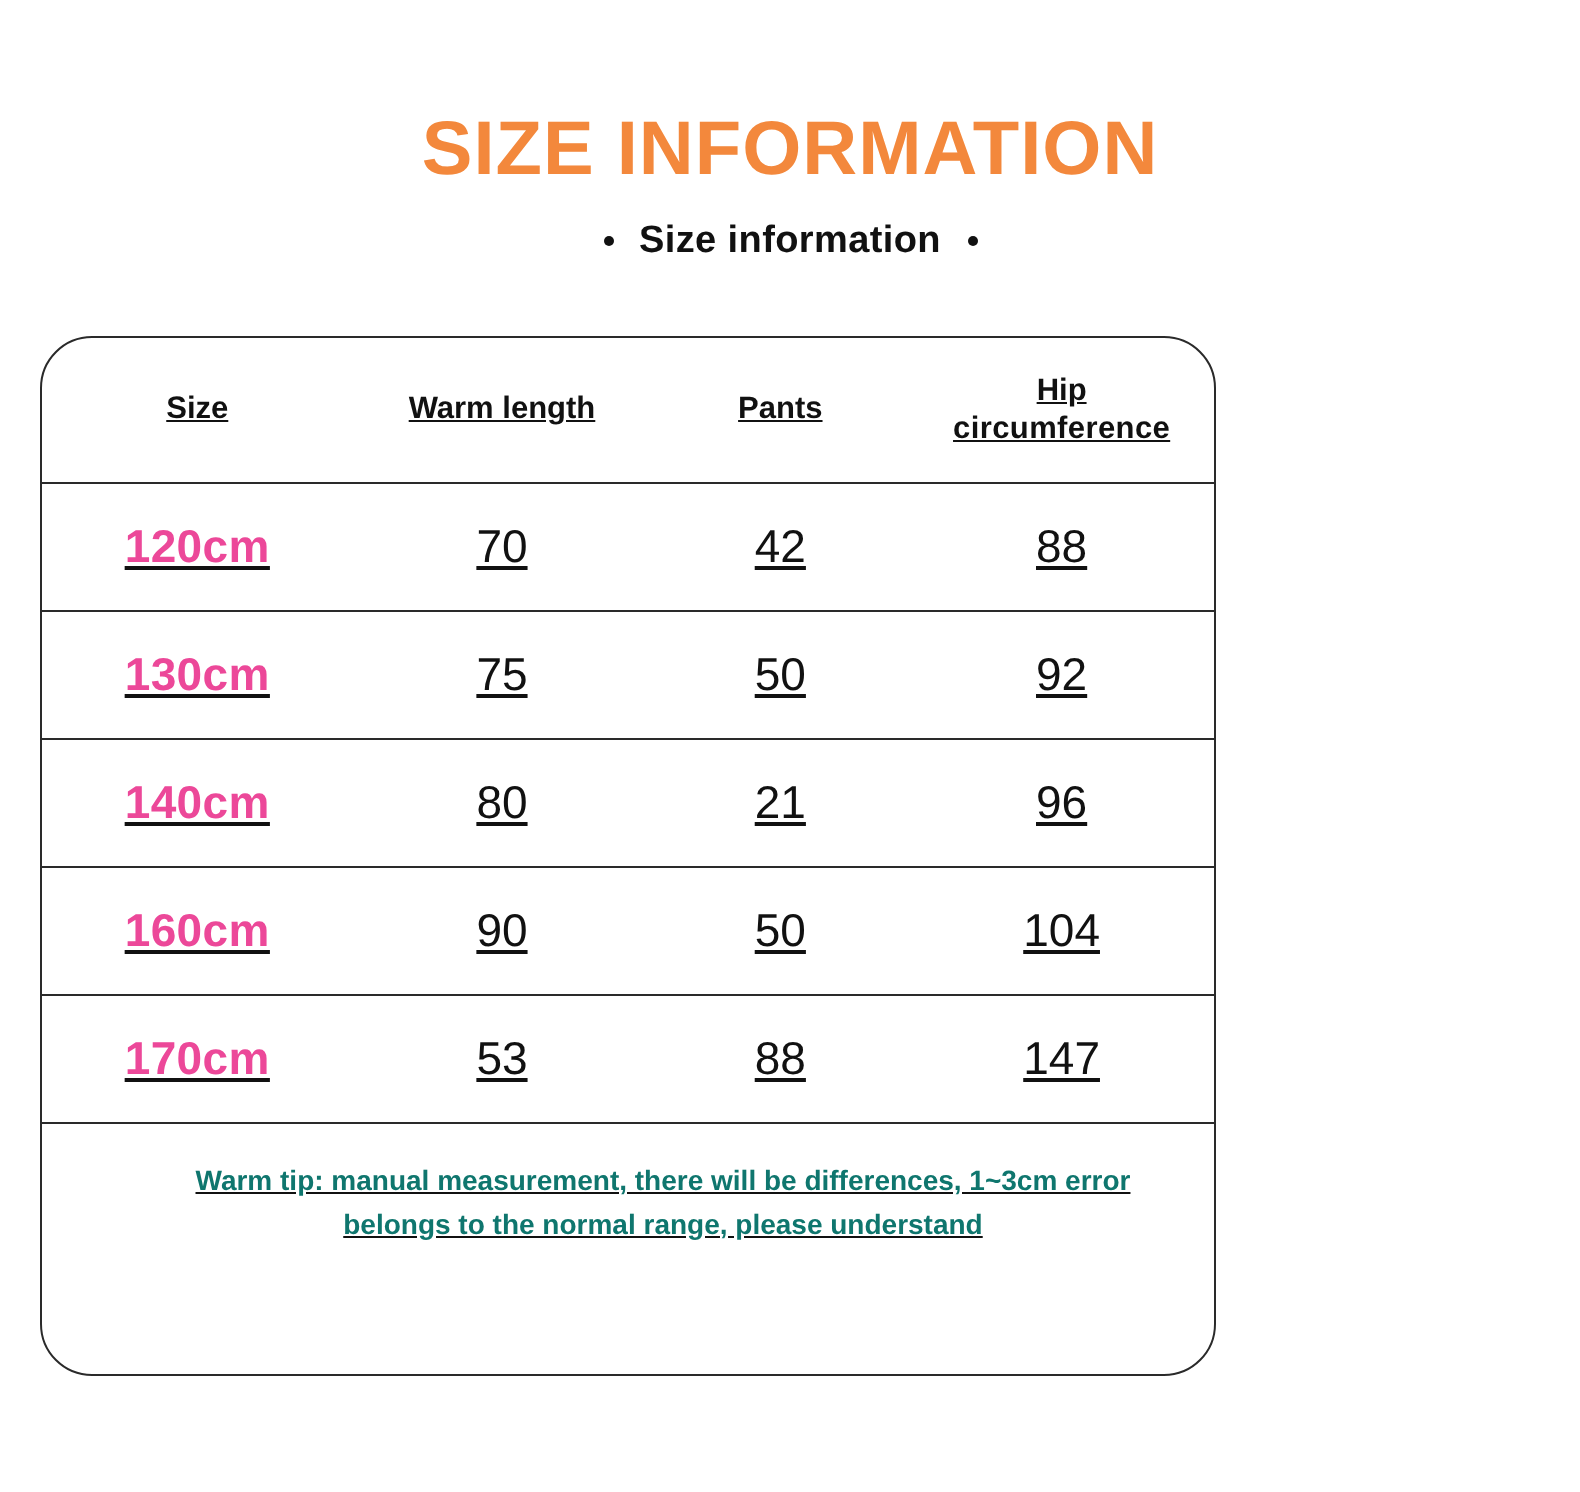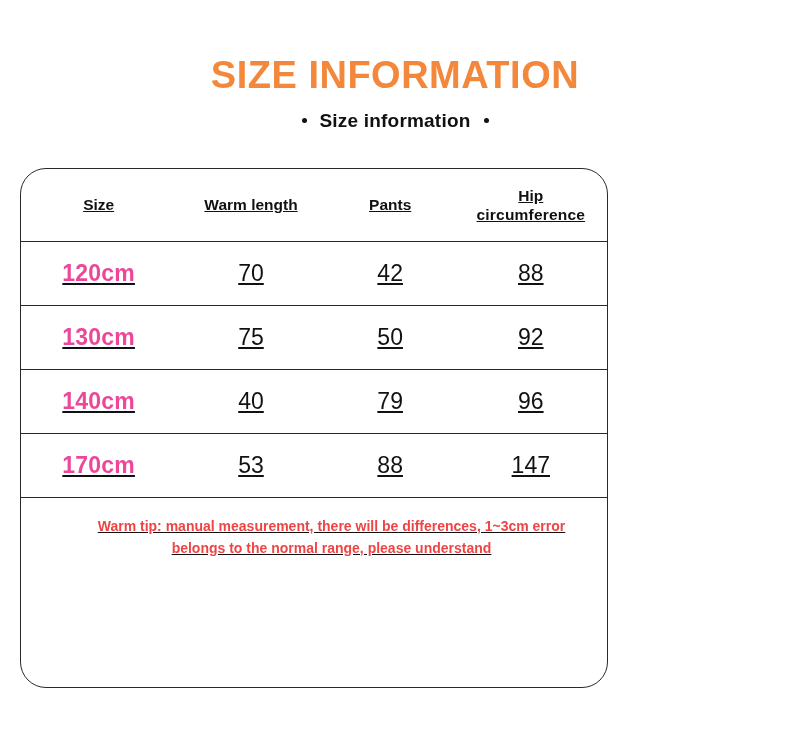--- a/index.html
+++ b/index.html
@@ -116,21 +116,21 @@
     color: #111;
   }
   .tip-row td {
     border-bottom: none !important;
     height: auto !important;
     text-align: right;
     padding: 18px 30px 0 65px !important;
     font-size: 14px;
     font-weight: bold;
     line-height: 1.55;
-    color: #ef4444;
+    color: #0f766e;
   }
 </style>
 </head>
 <body>
 
 <div class="page">
 
   <h1 class="main-title">SIZE INFORMATION</h1>
 
   <div class="sub-title-row">
@@ -166,23 +166,29 @@
           <td class="val-cell">88</td>
         </tr>
         <tr>
           <td class="size-cell">130cm</td>
           <td class="val-cell">75</td>
           <td class="val-cell">50</td>
           <td class="val-cell">92</td>
         </tr>
         <tr>
           <td class="size-cell">140cm</td>
-          <td class="val-cell">40</td>
-          <td class="val-cell">79</td>
+          <td class="val-cell">80</td>
+          <td class="val-cell">21</td>
           <td class="val-cell">96</td>
+        </tr>
+        <tr>
+          <td class="size-cell">160cm</td>
+          <td class="val-cell">90</td>
+          <td class="val-cell">50</td>
+          <td class="val-cell">104</td>
         </tr>
         <tr>
           <td class="size-cell">170cm</td>
           <td class="val-cell">53</td>
           <td class="val-cell">88</td>
           <td class="val-cell">147</td>
         </tr>
         <tr class="tip-row">
           <td colspan="4">Warm tip: manual measurement, there will be differences, 1~3cm error belongs to the normal range, please understand</td>
         </tr>

